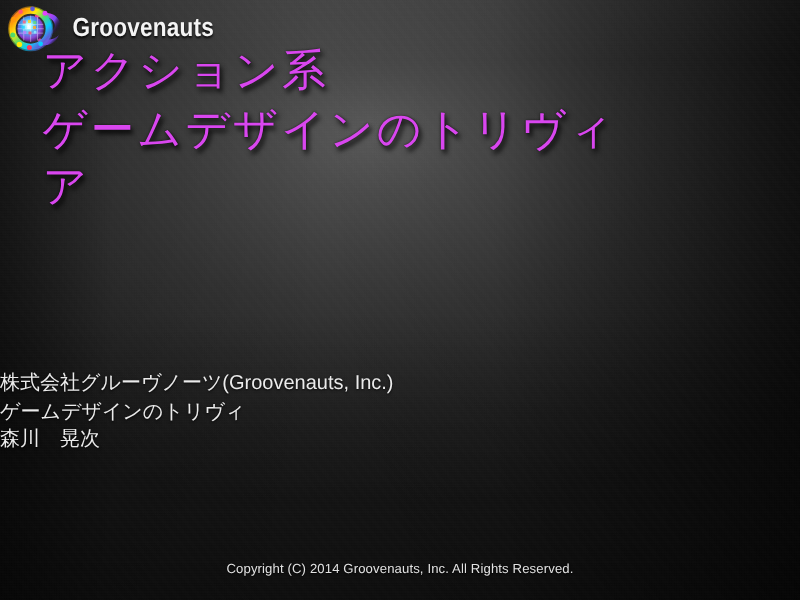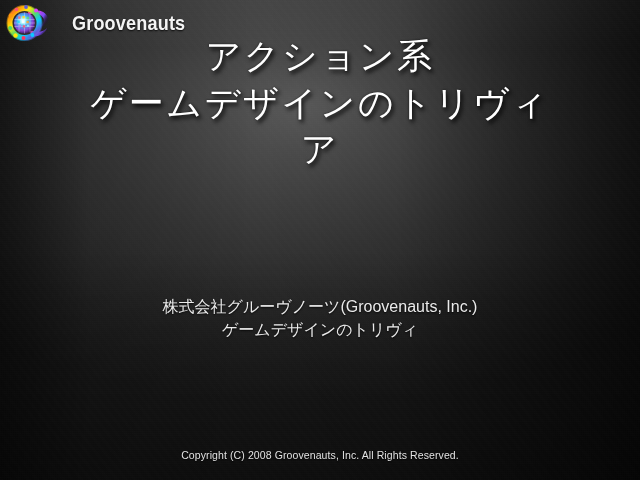--- a/index.html
+++ b/index.html
@@ -61,21 +61,21 @@
       repeating-linear-gradient(52deg, rgba(255,255,255,0.012) 0 3px, rgba(0,0,0,0.012) 3px 7px);
   }
 
   
   #brand {
     position: absolute;
     left: 6px;
     top: 2px;
     display: flex;
     align-items: center;
-    gap: 22px;
+    gap: 8px;
     z-index: 6;
   }
   #brand-mark {
     width: 44px;
     height: 42px;
     display: block;
   }
   #brand-word {
     font-family: "Liberation Sans", sans-serif;
     font-weight: bold;
@@ -87,38 +87,38 @@
     white-space: nowrap;
     text-shadow: 0 1px 2px rgba(0,0,0,0.85);
   }
 
   
   #title {
     position: absolute;
     left: 34px;
     right: 34px;
     top: 34px;
-    text-align: center;
+    text-align: left;
     font-family: "Liberation Serif", "DejaVu Serif", serif;
     font-size: 35px;
     line-height: 1.33;
-    color: #ffffff;
+    color: #d946ef;
     letter-spacing: 2.5px;
     text-shadow: 2px 3px 4px rgba(0,0,0,0.9), 0 0 2px rgba(0,0,0,0.6);
     white-space: pre-line;
     z-index: 5;
   }
 
   
   #presenter {
     position: absolute;
     left: 0;
     right: 0;
     top: 296px;
-    text-align: center;
+    text-align: left;
     font-family: "Liberation Sans", sans-serif;
     font-size: 16px;
     line-height: 1.42;
     color: #ebebeb;
     text-shadow: 0 1px 2px rgba(0,0,0,0.8);
     z-index: 5;
   }
   #presenter .ln { display: block; }
 
   
@@ -222,17 +222,18 @@
     <span id="brand-word">Groovenauts</span>
   </div>
 
   <div id="title">アクション系
 ゲームデザインのトリヴィ
 ア</div>
 
   <div id="presenter">
     <span class="ln">株式会社グルーヴノーツ(Groovenauts, Inc.)</span>
     <span class="ln">ゲームデザインのトリヴィ</span>
+    <span class="ln">森川　晃次</span>
   </div>
 
-  <div id="footer">Copyright (C) 2008 Groovenauts, Inc. All Rights Reserved.</div>
+  <div id="footer">Copyright (C) 2014 Groovenauts, Inc. All Rights Reserved.</div>
 
 </div>
 
 </body></html>

